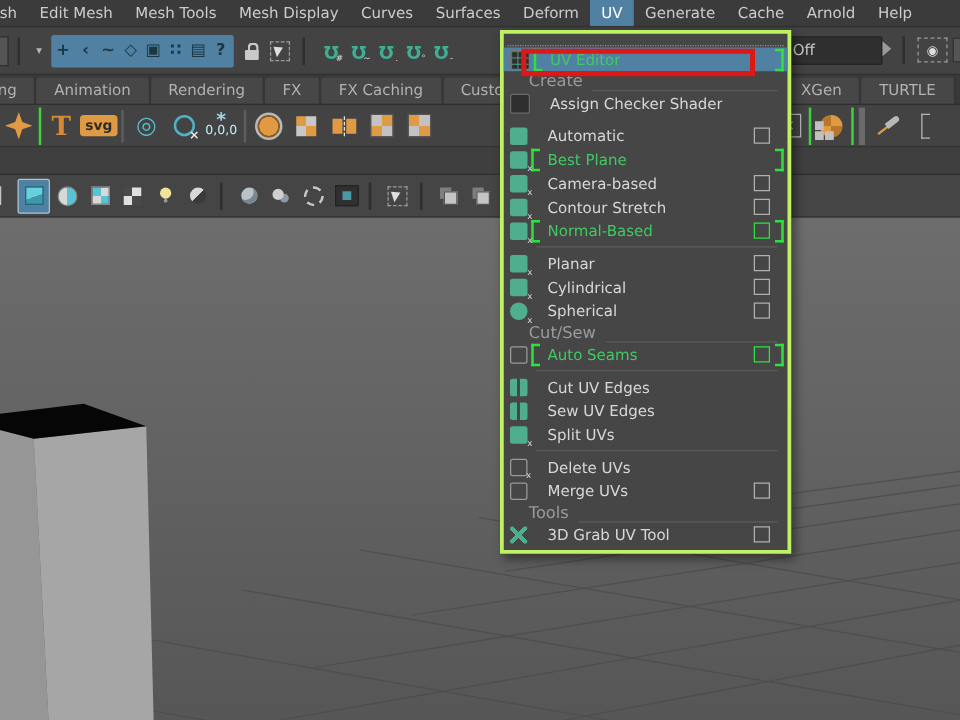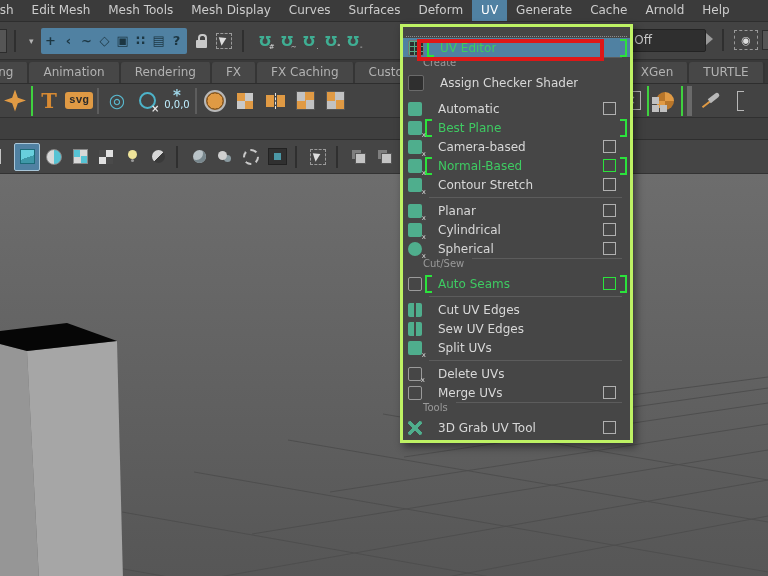--- a/index.html
+++ b/index.html
@@ -48,21 +48,21 @@
   .tab.partial{margin-left:-46px;}
   
   .shelf{height:33px;background:#434343;border-bottom:1px solid #303030;display:flex;align-items:center;overflow:hidden;}
   .sh-tile{width:30px;height:30px;display:flex;flex-direction:column;align-items:center;justify-content:center;flex:none;position:relative;}
   .sep-green{width:2px;height:30px;background:#3fd23f;margin:0 1px;flex:none;}
   .sep-gray{width:2px;height:26px;background:#5d5d5d;margin:0 3px;flex:none;}
   .sep-gray-wide{width:5px;height:30px;background:#6a6a6a;margin:0 3px;flex:none;}
   .star{width:22px;height:22px;background:#e09a44;
         clip-path:polygon(50% 0,63% 37%,100% 50%,63% 63%,50% 100%,37% 63%,0 50%,37% 37%);}
   .sh-T{color:#d78a33;font-family:"DejaVu Serif","Liberation Serif",serif;font-weight:bold;font-size:21px;line-height:1;}
-  .sh-svg{background:#e09a44;color:#2b2b2b;font-weight:bold;font-size:11px;border-radius:3px;padding:3px 4px;line-height:1;font-family:Liberation Mono, monospace;}
+  .sh-svg{background:#e09a44;color:#2b2b2b;font-weight:bold;font-size:11px;border-radius:3px;padding:3px 4px;line-height:1;}
   .tripod{color:#59b9cf;font-size:19px;line-height:1;}
   .clockx{width:13px;height:13px;border:2px solid #4db3c9;border-radius:50%;position:relative;}
   .clockx::after{content:"×";position:absolute;right:-6px;bottom:-7px;color:#e8e8e8;font-size:10px;font-weight:bold;}
   .snow{color:#9fd6e8;font-size:15px;line-height:8px;font-weight:bold;}
   .snow-num{color:#bfefff;font-size:10px;line-height:9px;}
   .lens{width:18px;height:18px;border-radius:50%;border:2px solid #b8b8b8;
         background:radial-gradient(circle,#e09a44 58%,#8a5a22 60%);}
   .quads{width:16px;height:16px;background:conic-gradient(#c8c8c8 0 25%,#e09a44 0 50%,#c8c8c8 0 75%,#e09a44 0);}
   .mirror{display:flex;align-items:center;}
   .mirror i{display:block;width:8px;height:12px;background:#e09a44;}
@@ -133,21 +133,21 @@
   .mi.split{background:linear-gradient(90deg,#4fae8d 0 40%,transparent 40% 60%,#4fae8d 60%);}
   .mi.mark::after{content:"x";position:absolute;right:-4px;bottom:-4px;font-size:7px;color:#d8d8d8;}
   .brk{width:5px;height:14px;border:2px solid #2be33c;flex:none;}
   .brk.l{border-right:none;margin-right:4px;}
   .brk.r{border-left:none;margin-left:2px;}
   .brk.ph{border-color:transparent;}
   .spacer{flex:1;}
   .cbox{width:11px;height:11px;border:1px solid #b0b0b0;flex:none;margin-right:2px;}
   .cbox.green{border-color:#2be33c;}
   .cbox.ph{border-color:transparent;}
-  .menu-header{display:flex;align-items:flex-start;height:16px;color:#9a9a9a;font-size:10px;padding-left:20px;}
+  .menu-header{display:flex;align-items:flex-end;height:16px;color:#9a9a9a;font-size:13px;padding-left:20px;}
   .menu-header::after{content:"";flex:1;height:1px;background:#5c5c5c;margin:0 8px;}
   .menu-sep{height:7px;position:relative;}
   .menu-sep.line::after{content:"";position:absolute;left:26px;right:8px;top:3px;height:1px;background:#5c5c5c;}
   .red-box{position:absolute;left:14px;top:12px;width:179px;height:14px;border:4px solid #de1717;z-index:5;}
 </style>
 </head>
 <body>
 
 <div class="root">
 
@@ -428,35 +428,35 @@
           <div class="brk r"></div>
         </div>
         <div class="menu-row">
           <div class="mi teal mark"></div>
           <div class="brk l ph"></div>
           <span class="lbl">Camera-based</span>
           <div class="spacer"></div>
           <div class="cbox"></div>
           <div class="brk r ph"></div>
         </div>
+        <div class="menu-row">
+          <div class="mi teal mark"></div>
+          <div class="brk l ph"></div>
+          <span class="lbl">Contour Stretch</span>
+          <div class="spacer"></div>
+          <div class="cbox"></div>
+          <div class="brk r ph"></div>
+        </div>
         <div class="menu-row green">
           <div class="mi teal mark"></div>
           <div class="brk l"></div>
           <span class="lbl">Normal-Based</span>
           <div class="spacer"></div>
           <div class="cbox green"></div>
           <div class="brk r"></div>
-        </div>
-        <div class="menu-row">
-          <div class="mi teal mark"></div>
-          <div class="brk l ph"></div>
-          <span class="lbl">Contour Stretch</span>
-          <div class="spacer"></div>
-          <div class="cbox"></div>
-          <div class="brk r ph"></div>
         </div>
         <div class="menu-sep line"></div>
         <div class="menu-row">
           <div class="mi teal mark"></div>
           <div class="brk l ph"></div>
           <span class="lbl">Planar</span>
           <div class="spacer"></div>
           <div class="cbox"></div>
           <div class="brk r ph"></div>
         </div>

